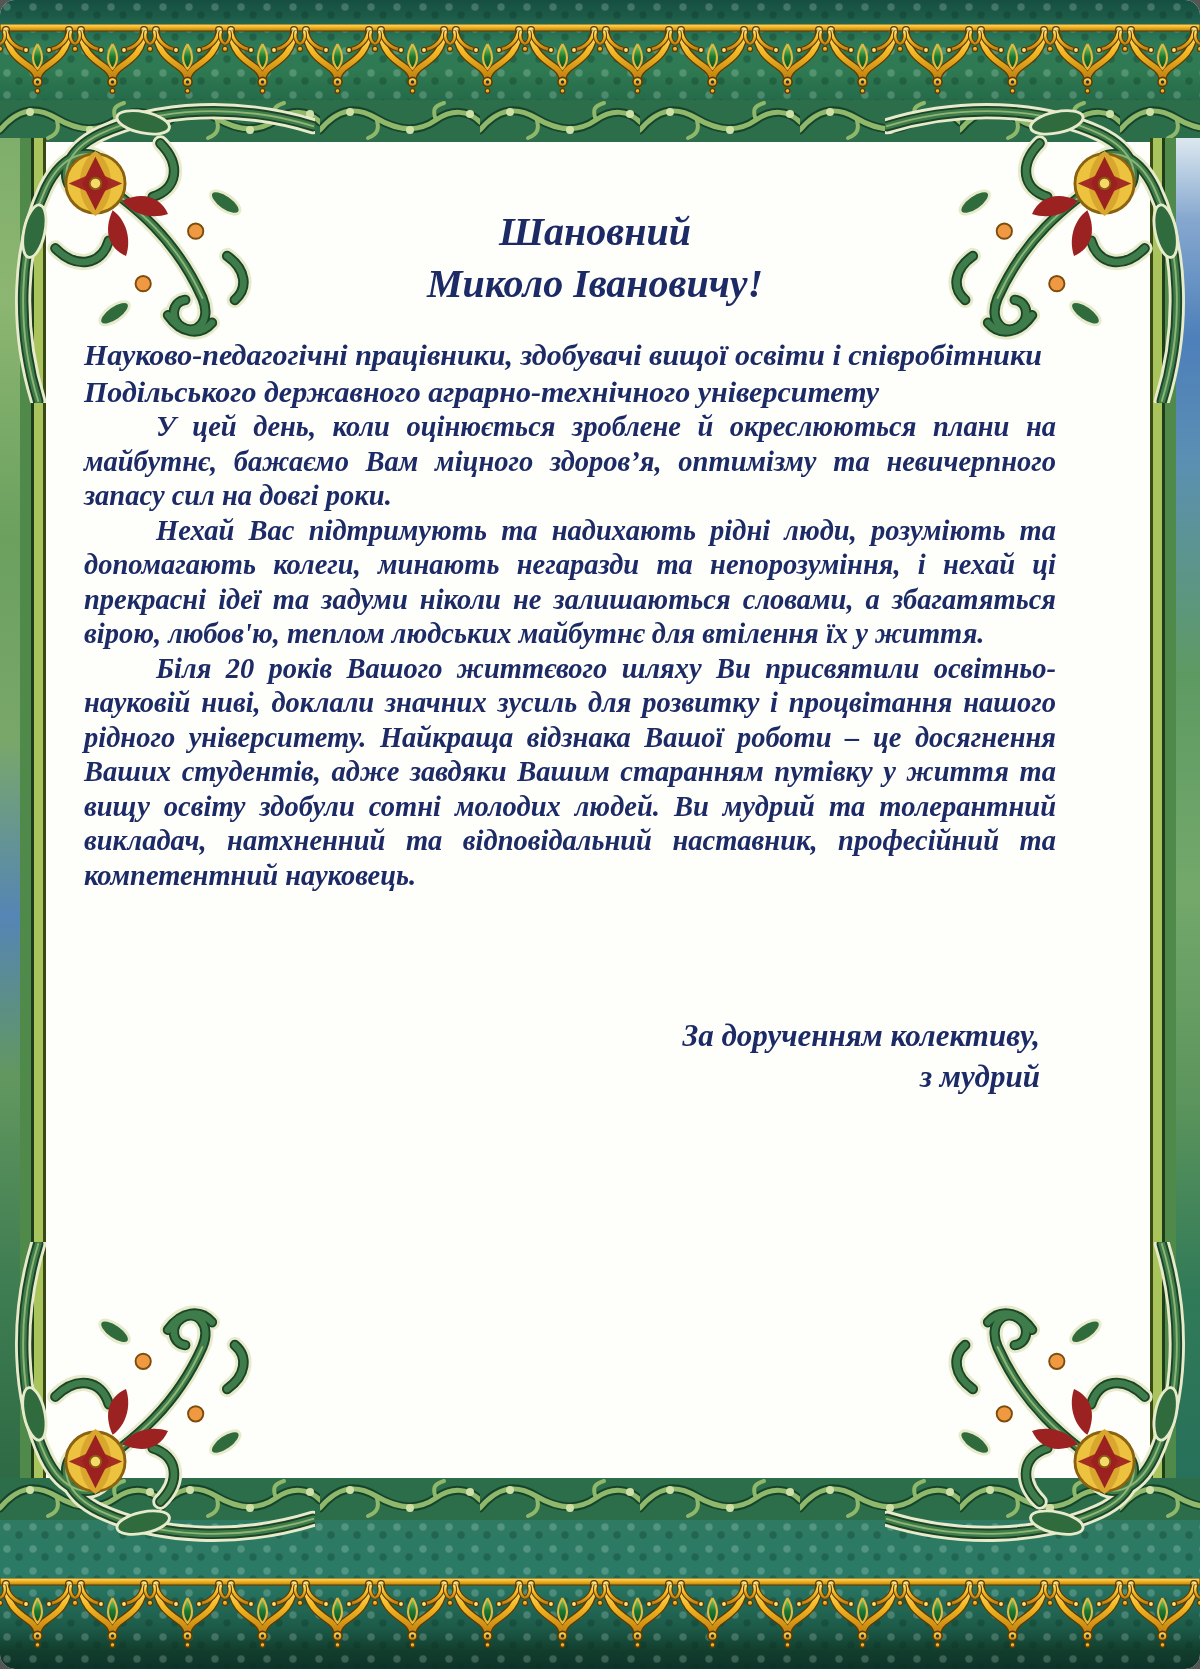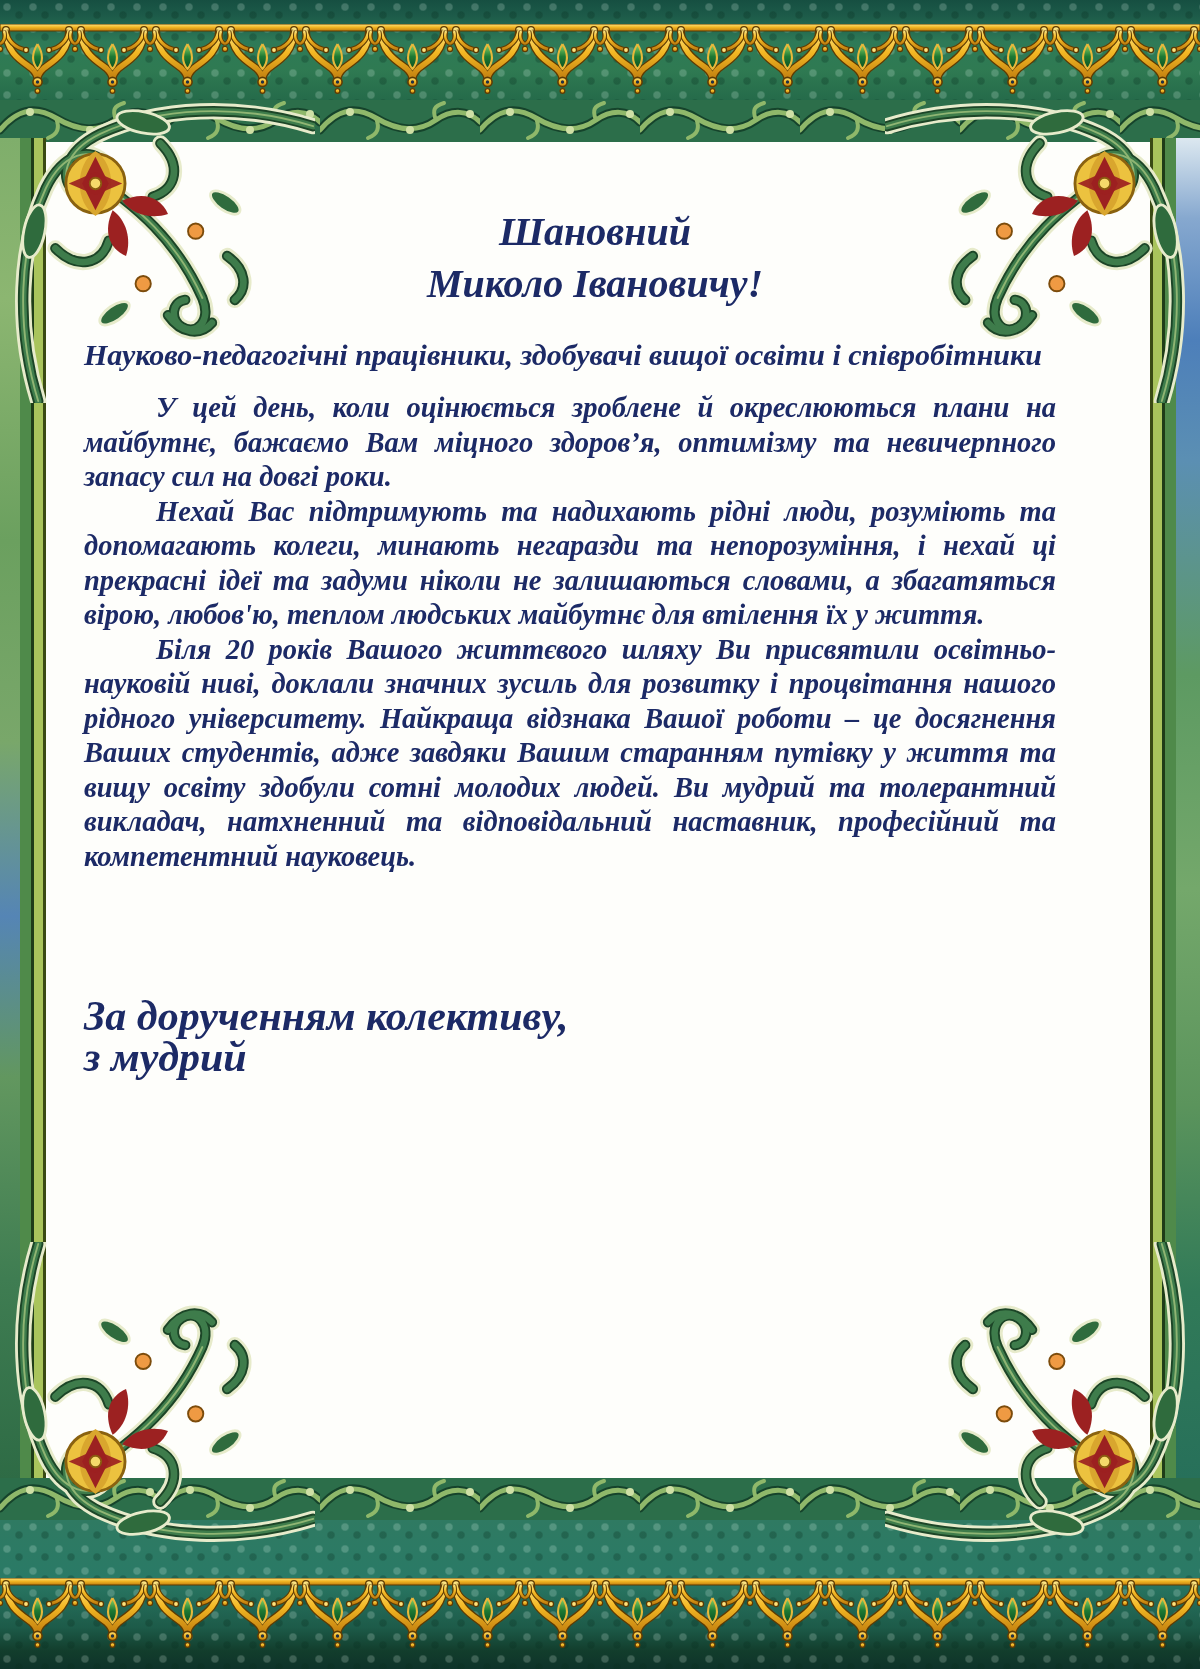--- a/index.html
+++ b/index.html
@@ -2,20 +2,21 @@
 <html><head>
 <meta charset="utf-8">
 <style>
   html,body{margin:0;padding:0;background:#555;}
   .page{
     position:relative;
     width:1200px;height:1669px;
     background:#fefefb;
     overflow:hidden;
     font-family:"Liberation Serif","DejaVu Serif",serif;
+    border-radius:15px;
   }
   
   .band{position:absolute;left:0;width:1200px;}
   .band-top{
     top:0;height:100px;
     background:linear-gradient(180deg,#164f41 0%,#1d5b49 16%,#2e7a57 42%,#2f7a52 70%,#256b4a 100%);
   }
   .band-bottom{
     top:1520px;height:149px;
     background:linear-gradient(180deg,#2f7a62 0%,#2a7a66 38%,#1d5b49 72%,#123d2c 88%,#0e332a 100%);
@@ -63,23 +64,23 @@
   .corner-br{right:0;bottom:112px;transform:scale(-1,-1);}
   .corner svg{width:100%;height:100%;display:block;}
   
   .content{
     position:absolute;left:84px;top:0;width:972px;
     color:#1c2a66;
     font-style:italic;font-weight:700;
   }
   .salutation{margin-top:206px;padding-left:50px;text-align:center;font-size:40px;line-height:52px;}
   .intro{margin-top:26px;font-size:30px;line-height:37px;}
-  .body-text{margin-top:18px;font-size:28.5px;line-height:34.5px;text-align:justify;}
+  .body-text{font-size:28.5px;line-height:34.5px;text-align:justify;}
   .body-text p{margin:0;text-indent:72px;}
-  .signature{margin-top:122px;padding-right:16px;text-align:left;font-size:42px;line-height:41px;}
+  .signature{margin-top:122px;padding-right:16px;text-align:right;font-size:31px;line-height:41px;}
   .hidden-defs{position:absolute;width:0;height:0;overflow:hidden;}
 </style>
 </head>
 <body>
 
 <svg class="hidden-defs" aria-hidden="true">
   <defs>
     <linearGradient id="gg" x1="0" y1="0" x2="0" y2="1">
       <stop offset="0" stop-color="#fbe381"></stop>
       <stop offset="0.45" stop-color="#f3b824"></stop>
@@ -234,20 +235,21 @@
       </svg>
   </div>
 
   <div class="content">
     <div class="salutation">
       <div>Шановний</div>
       <div>Миколо Івановичу!</div>
     </div>
     <div class="intro">
       <div>Науково-педагогічні працівники, здобувачі вищої освіти і співробітники</div>
+      <div>Подільського державного аграрно-технічного університету</div>
     </div>
     <div class="body-text">
       <p>У цей день, коли оцінюється зроблене й окреслюються плани на майбутнє, бажаємо Вам міцного здоров’я, оптимізму та невичерпного запасу сил на довгі роки.</p>
       <p>Нехай Вас підтримують та надихають рідні люди, розуміють та допомагають колеги, минають негаразди та непорозуміння, і нехай ці прекрасні ідеї та задуми ніколи не залишаються словами, а збагатяться вірою, любов'ю, теплом людських майбутнє для втілення їх у життя.</p>
       <p>Біля 20 років Вашого життєвого шляху Ви присвятили освітньо-науковій ниві, доклали значних зусиль для розвитку і процвітання нашого рідного університету. Найкраща відзнака Вашої роботи – це досягнення Ваших студентів, адже завдяки Вашим старанням путівку у життя та вищу освіту здобули сотні молодих людей. Ви мудрий та толерантний викладач, натхненний та відповідальний наставник, професійний та компетентний науковець.</p>
     </div>
     <div class="signature">
       <div>За дорученням колективу,</div>
       <div>з мудрий</div>
     </div>

